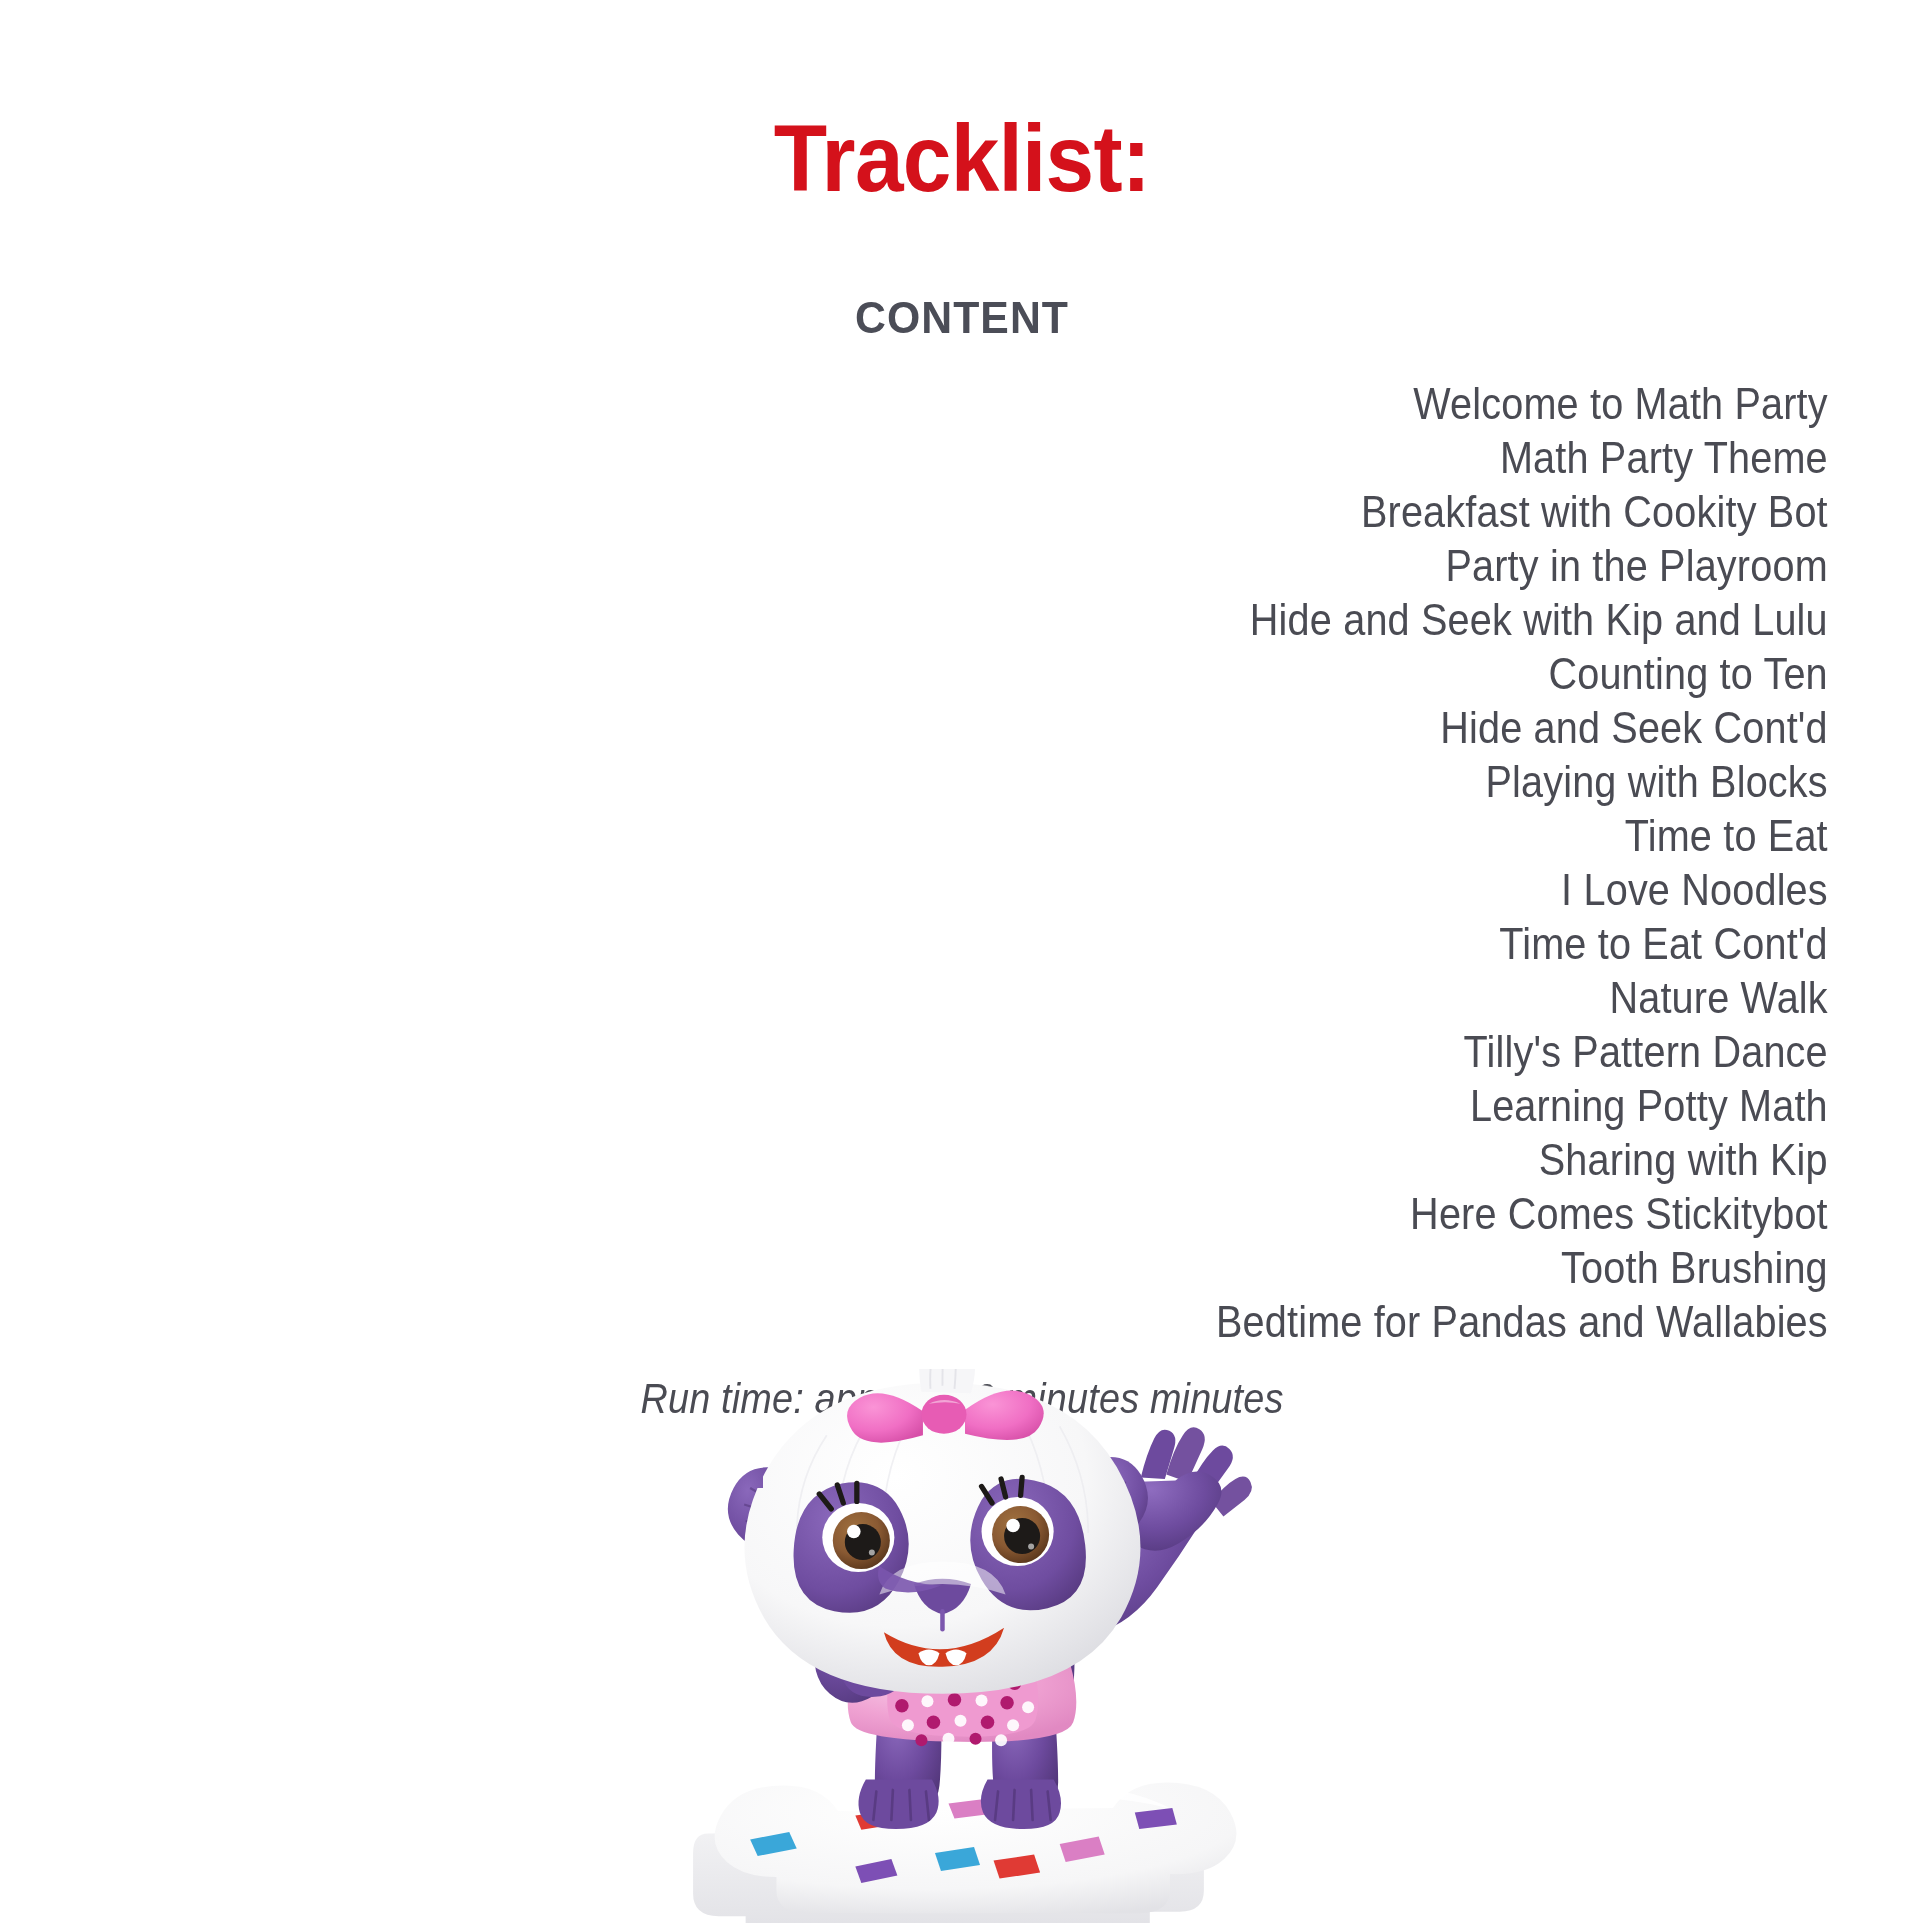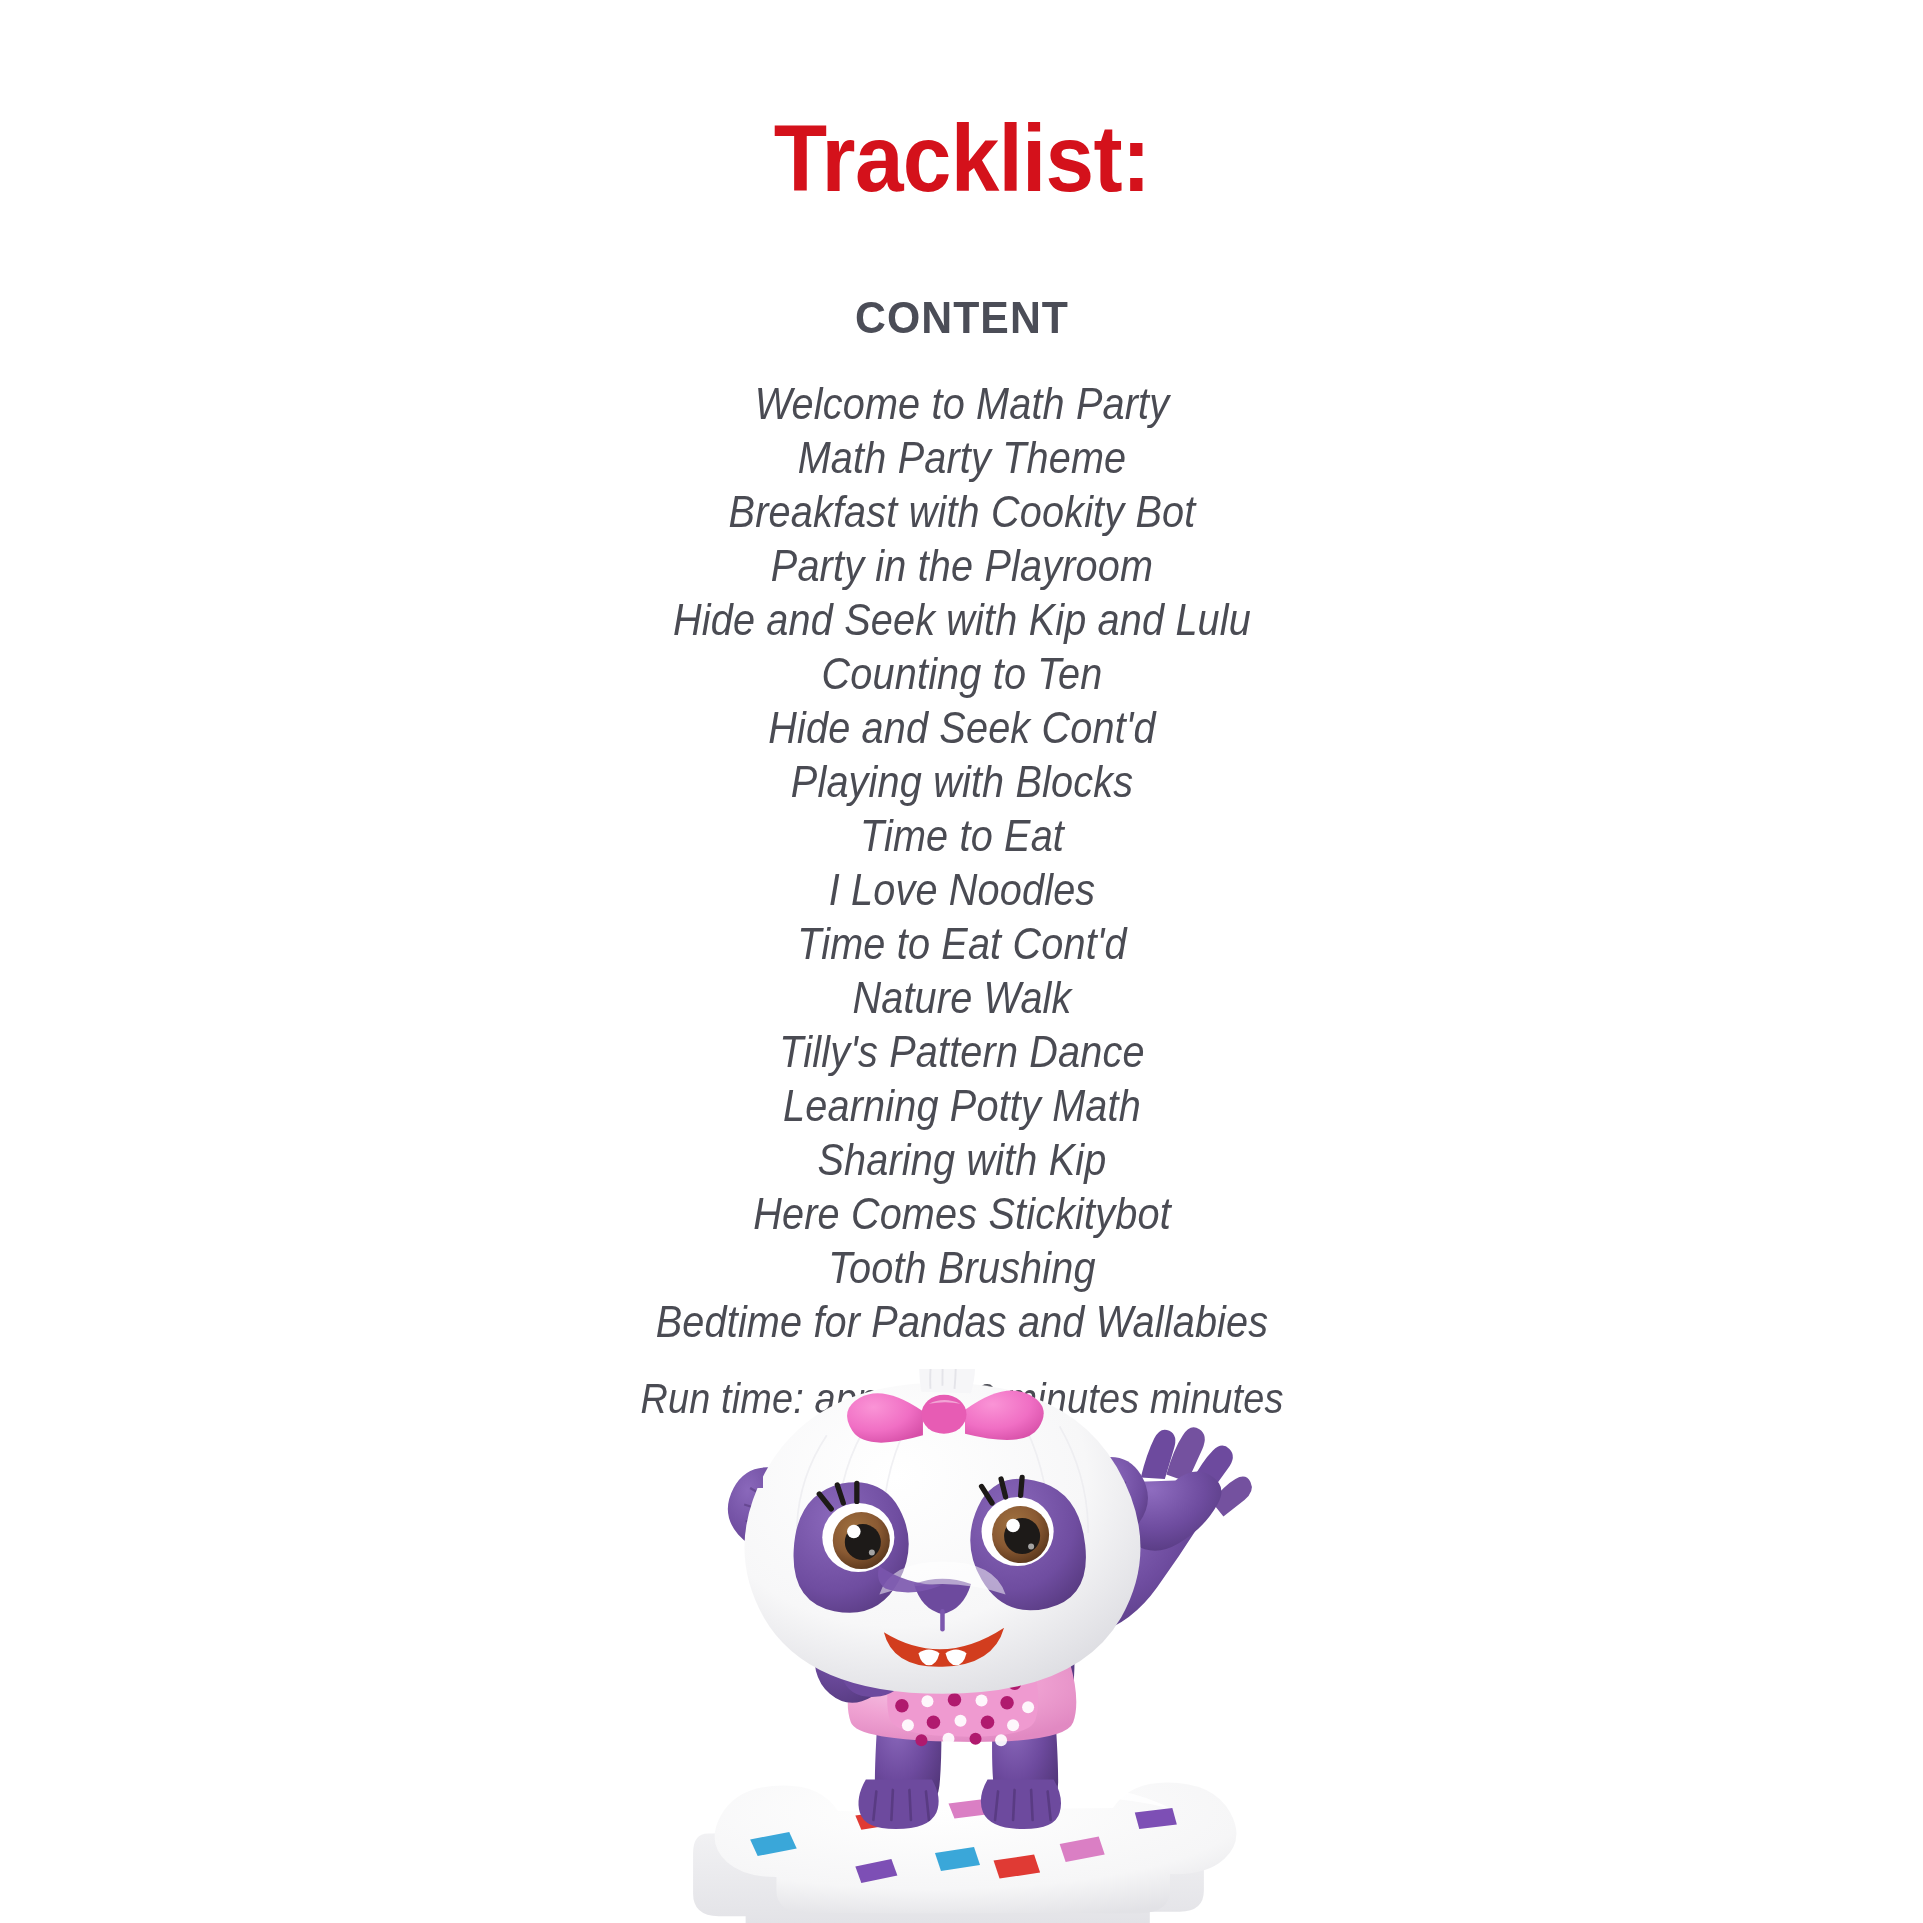--- a/index.html
+++ b/index.html
@@ -52,22 +52,21 @@
     transform: scaleX(0.95);
     white-space: nowrap;
   }
 
   
   .track-list {
     list-style: none;
     margin: 0;
     padding: 0;
     margin-top: 35px;
-    text-align: center;
-    font-style: italic;
+    text-align: right;
   }
   .track-item {
     color: #4a4b53;
     font-family: "Liberation Sans Narrow", "Liberation Sans", sans-serif;
     font-size: 44px;
     line-height: 54px;
     font-weight: 400;
     letter-spacing: 0.2px;
     white-space: nowrap;
     transform: scaleX(0.90);

